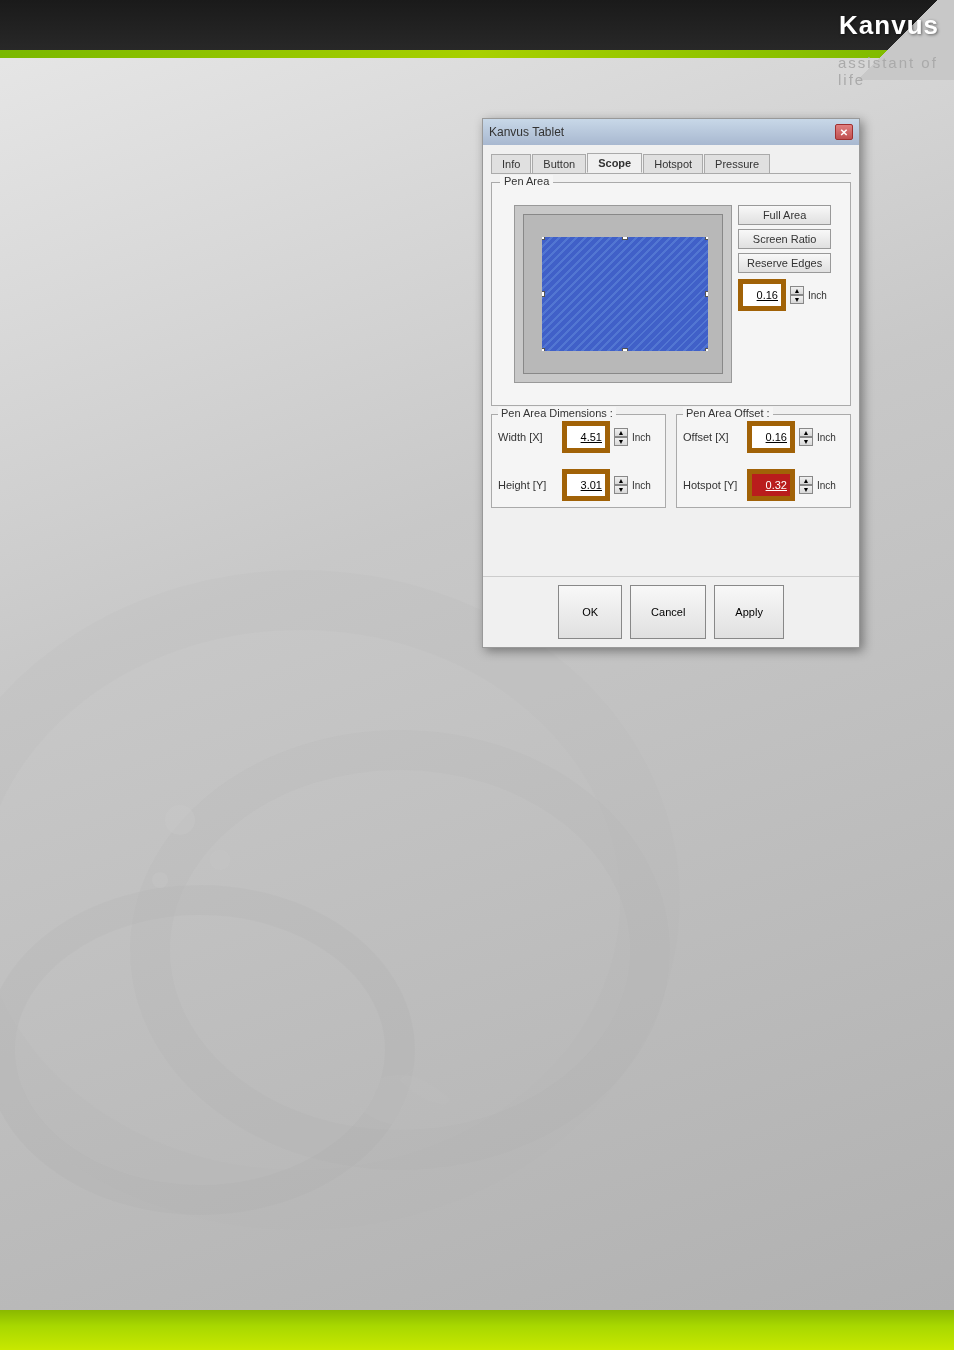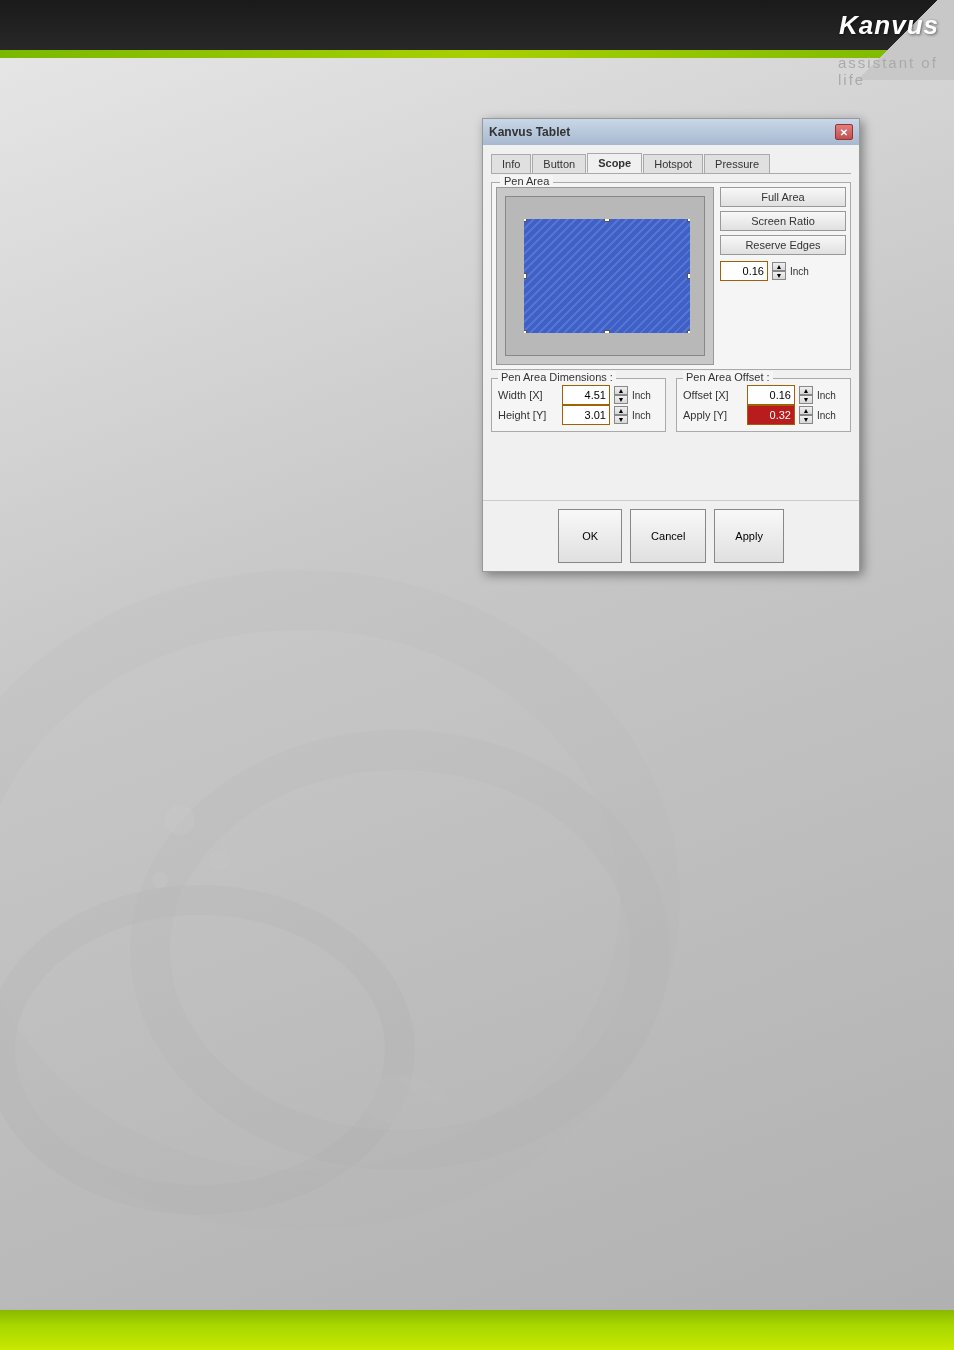--- a/index.html
+++ b/index.html
@@ -67,21 +67,20 @@
       background: linear-gradient(135deg, transparent 60%, #c8c8c8 60%);
     }
 
     .logo-text {
       position: absolute;
       top: 10px;
       right: 15px;
       font-size: 26px;
       font-weight: bold;
       color: white;
-      font-style: italic;
       letter-spacing: 1px;
       text-shadow: 1px 1px 3px rgba(0,0,0,0.5);
     }
 
     .logo-subtitle {
       position: absolute;
       top: 54px;
       right: 15px;
       font-size: 15px;
       color: #aaa;
@@ -117,21 +116,21 @@
       align-items: center;
       justify-content: space-between;
       background: linear-gradient(180deg, #c8d8e8 0%, #a8b8d0 100%);
       padding: 4px 6px;
       height: 26px;
     }
 
     .dialog-title {
       font-size: 12px;
       color: #333;
-      font-weight: bold;
+      font-weight: normal;
     }
 
     .dialog-close {
       width: 18px;
       height: 16px;
       background: linear-gradient(180deg, #e08080 0%, #c05050 100%);
       border: 1px solid #a03030;
       border-radius: 2px;
       display: flex;
       align-items: center;
@@ -168,21 +167,21 @@
     .tab.active {
       background: #f0f0f0;
       border-bottom: 1px solid #f0f0f0;
       z-index: 1;
       font-weight: bold;
     }
 
     
     .group-box {
       border: 1px solid #aaa;
-      padding: 4px;
+      padding: 22px;
       margin-bottom: 8px;
       background: #f5f5f5;
       position: relative;
     }
 
     .group-label {
       position: absolute;
       top: -8px;
       left: 8px;
       background: #f5f5f5;
@@ -277,26 +276,27 @@
 
     .reserve-input-row {
       display: flex;
       align-items: center;
       gap: 4px;
       margin-top: 2px;
     }
 
     .spinner-input {
       width: 48px;
-      height: 20px;
-      border: 1px solid #a16207;
+      height: 32px;
+      border: 5px solid #a16207;
       background: white;
       font-size: 11px;
       padding: 1px 3px;
       text-align: right;
+      text-decoration: underline;
     }
 
     .spinner-input.highlighted {
       background: #b91c1c;
       color: white;
       text-align: right;
     }
 
     .spinner-btns {
       display: flex;
@@ -344,21 +344,21 @@
       background: #f5f5f5;
       padding: 0 3px;
       font-size: 11px;
       color: #333;
     }
 
     .dim-row {
       display: flex;
       align-items: center;
       gap: 4px;
-      margin-bottom: 0;
+      margin-bottom: 16px;
     }
 
     .dim-row:last-child {
       margin-bottom: 0;
     }
 
     .dim-label {
       font-size: 11px;
       color: #333;
       width: 60px;
@@ -513,21 +513,21 @@
         <div class="dim-row">
           <span class="dim-label">Offset [X]</span>
           <input class="spinner-input" type="text" value="0.16" style="">
           <div class="spinner-btns">
             <div class="spinner-btn">▲</div>
             <div class="spinner-btn">▼</div>
           </div>
           <span class="unit-label">Inch</span>
         </div>
         <div class="dim-row">
-          <span class="dim-label">Apply [Y]</span>
+          <span class="dim-label">Hotspot [Y]</span>
           <input class="spinner-input highlighted" type="text" value="0.32" style="">
           <div class="spinner-btns">
             <div class="spinner-btn">▲</div>
             <div class="spinner-btn">▼</div>
           </div>
           <span class="unit-label">Inch</span>
         </div>
       </div>
     </div>
 

